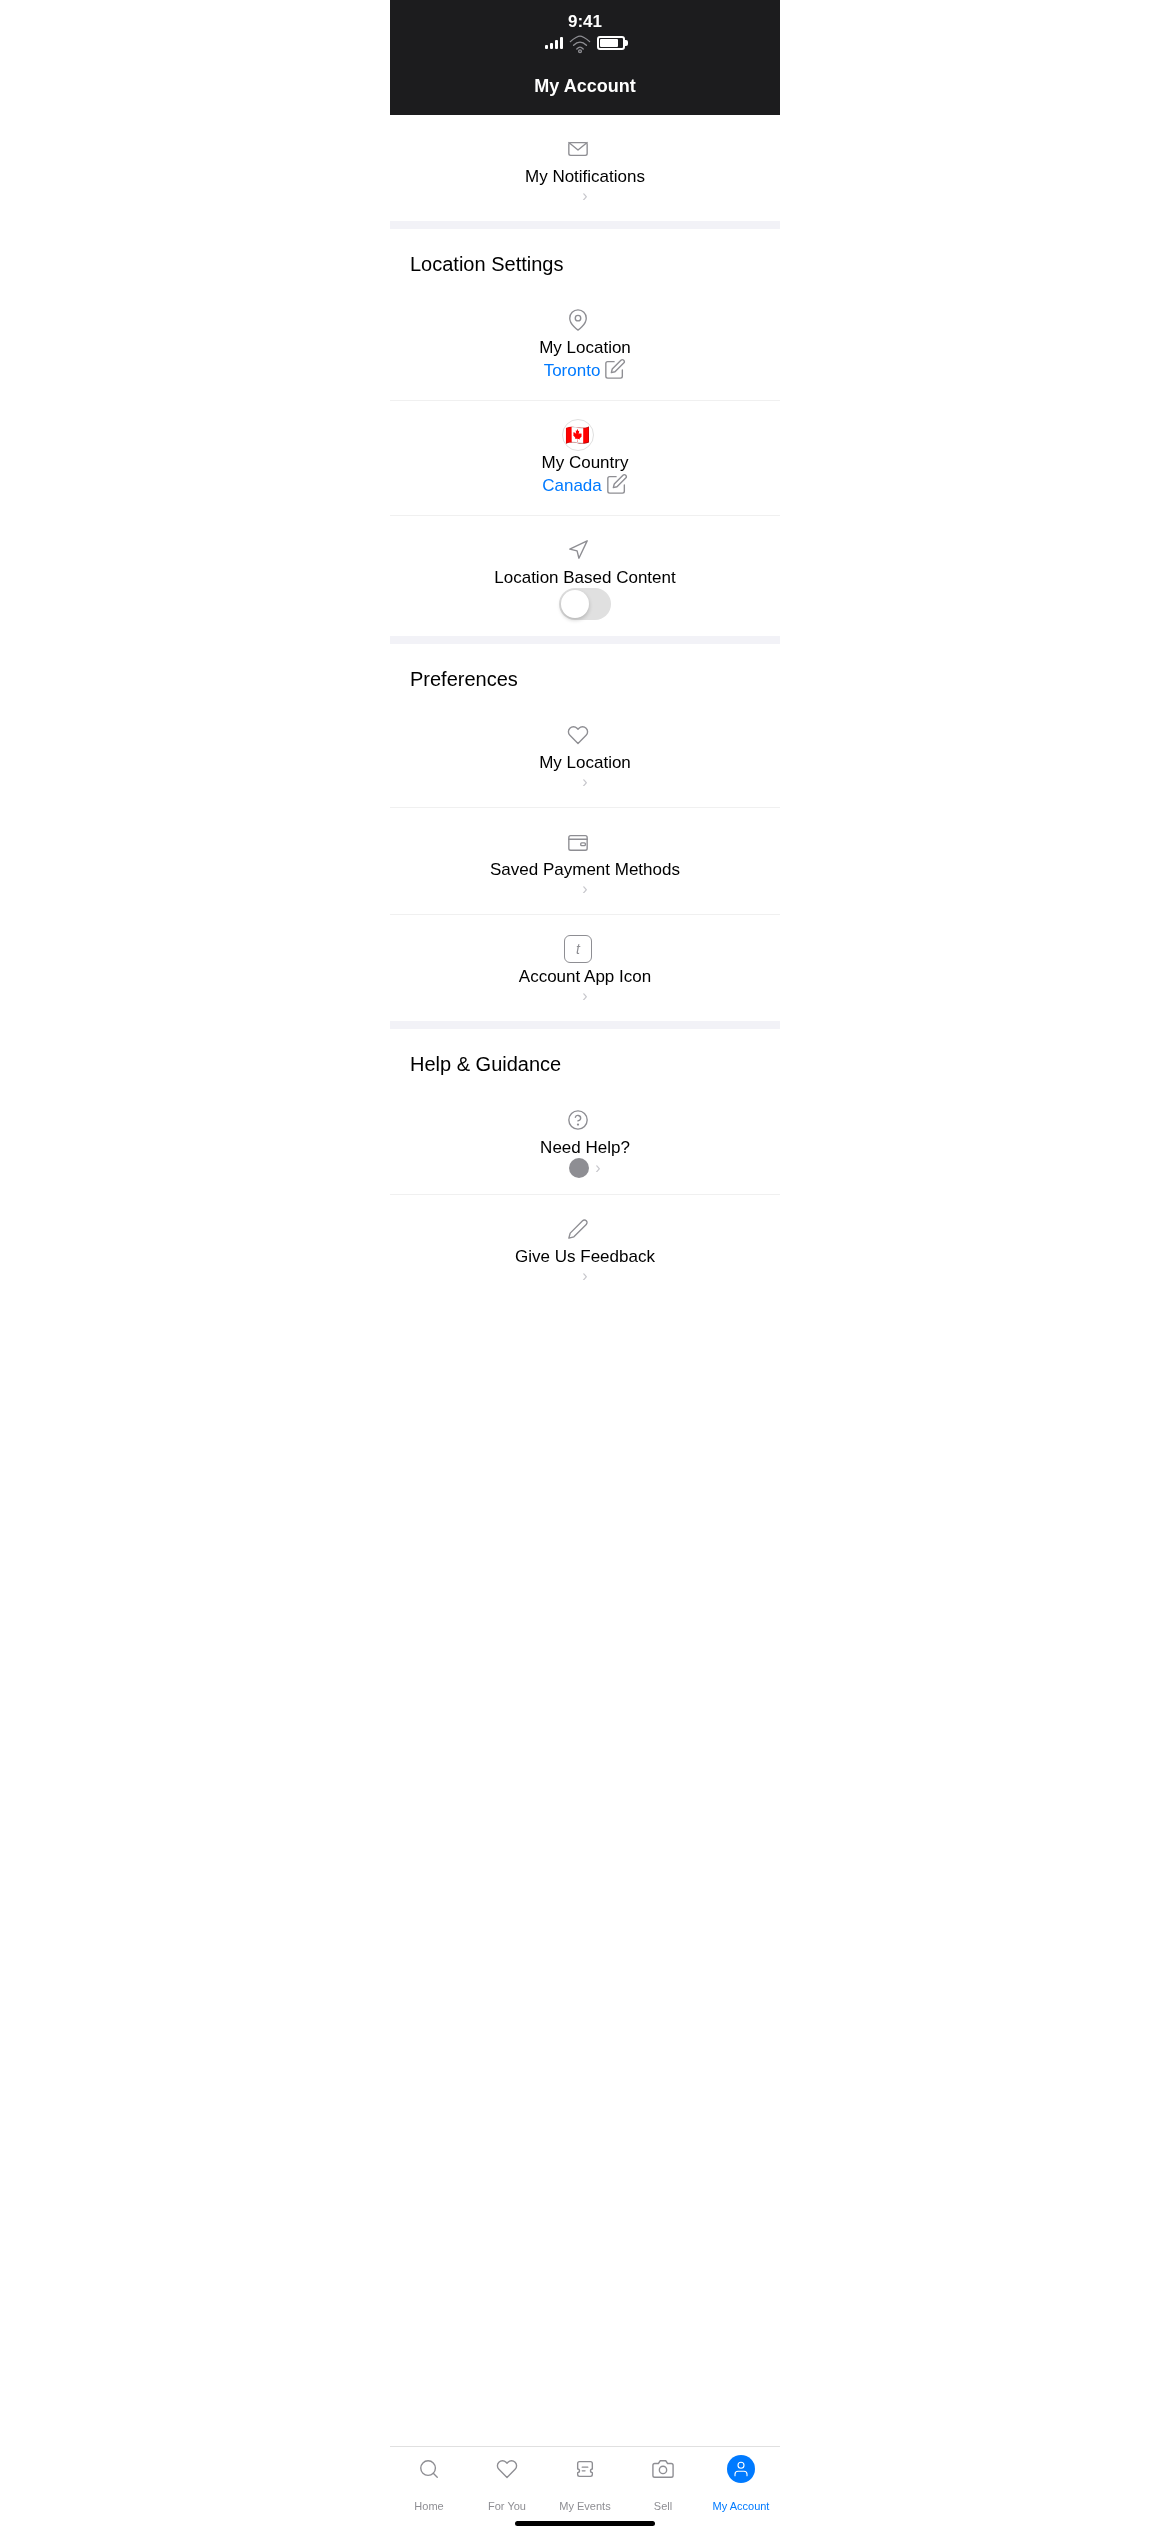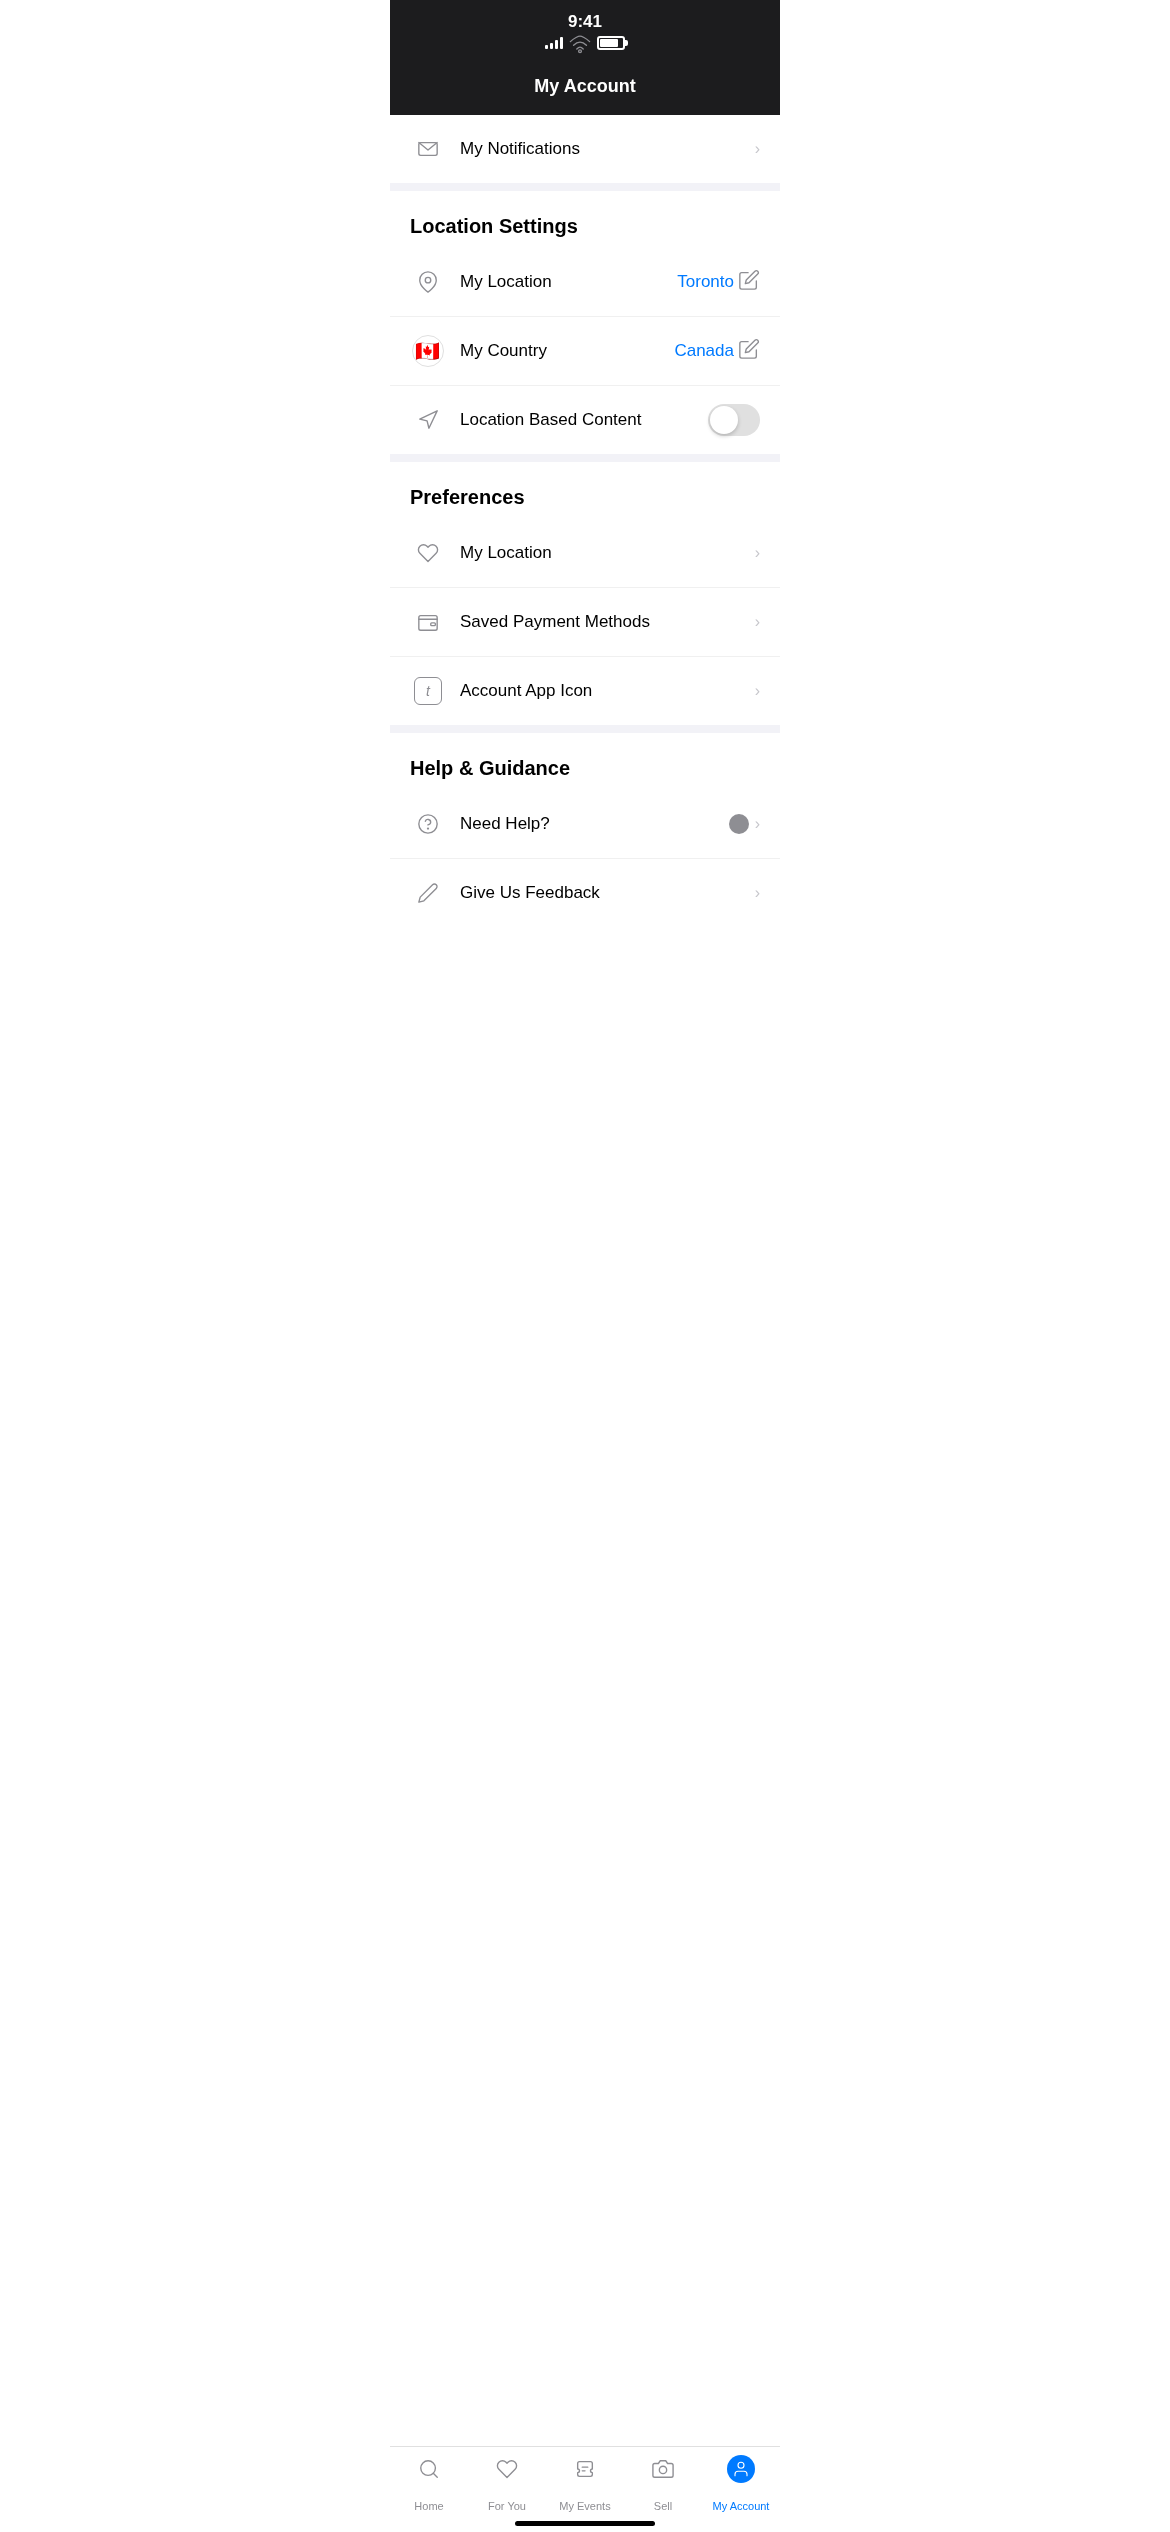--- a/index.html
+++ b/index.html
@@ -84,31 +84,32 @@
     .header-title {
       color: #fff;
       font-size: 18px;
       font-weight: 600;
     }
 
     
     .section-header {
       padding: 24px 20px 10px;
       font-size: 20px;
-      font-weight: 700;
+      font-weight: 400;
       color: #000;
     }
 
     
     .list-item {
       display: flex;
       align-items: center;
       padding: 16px 20px;
       border-bottom: 1px solid #f0f0f0;
       cursor: pointer;
+      flex-direction: column;
     }
     .list-item:last-child {
       border-bottom: none;
     }
     .item-icon {
       width: 36px;
       height: 36px;
       display: flex;
       align-items: center;
       justify-content: center;

